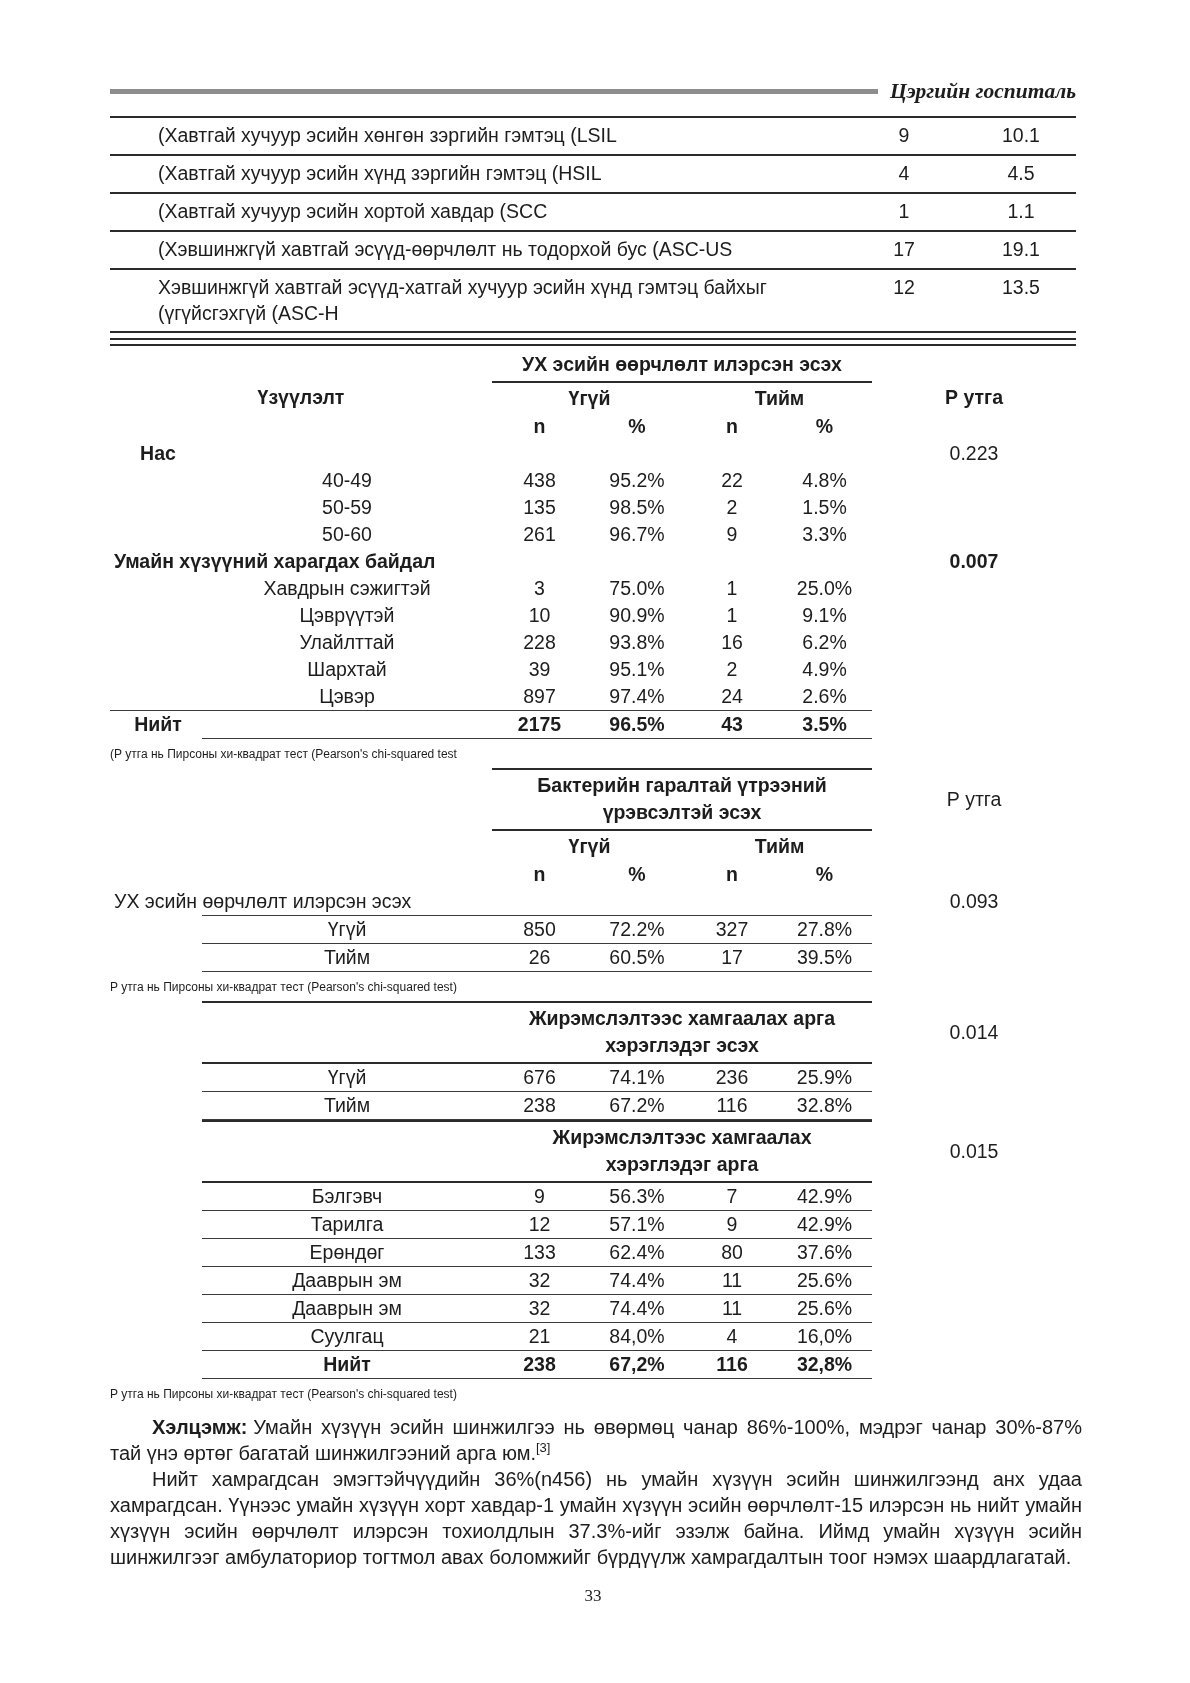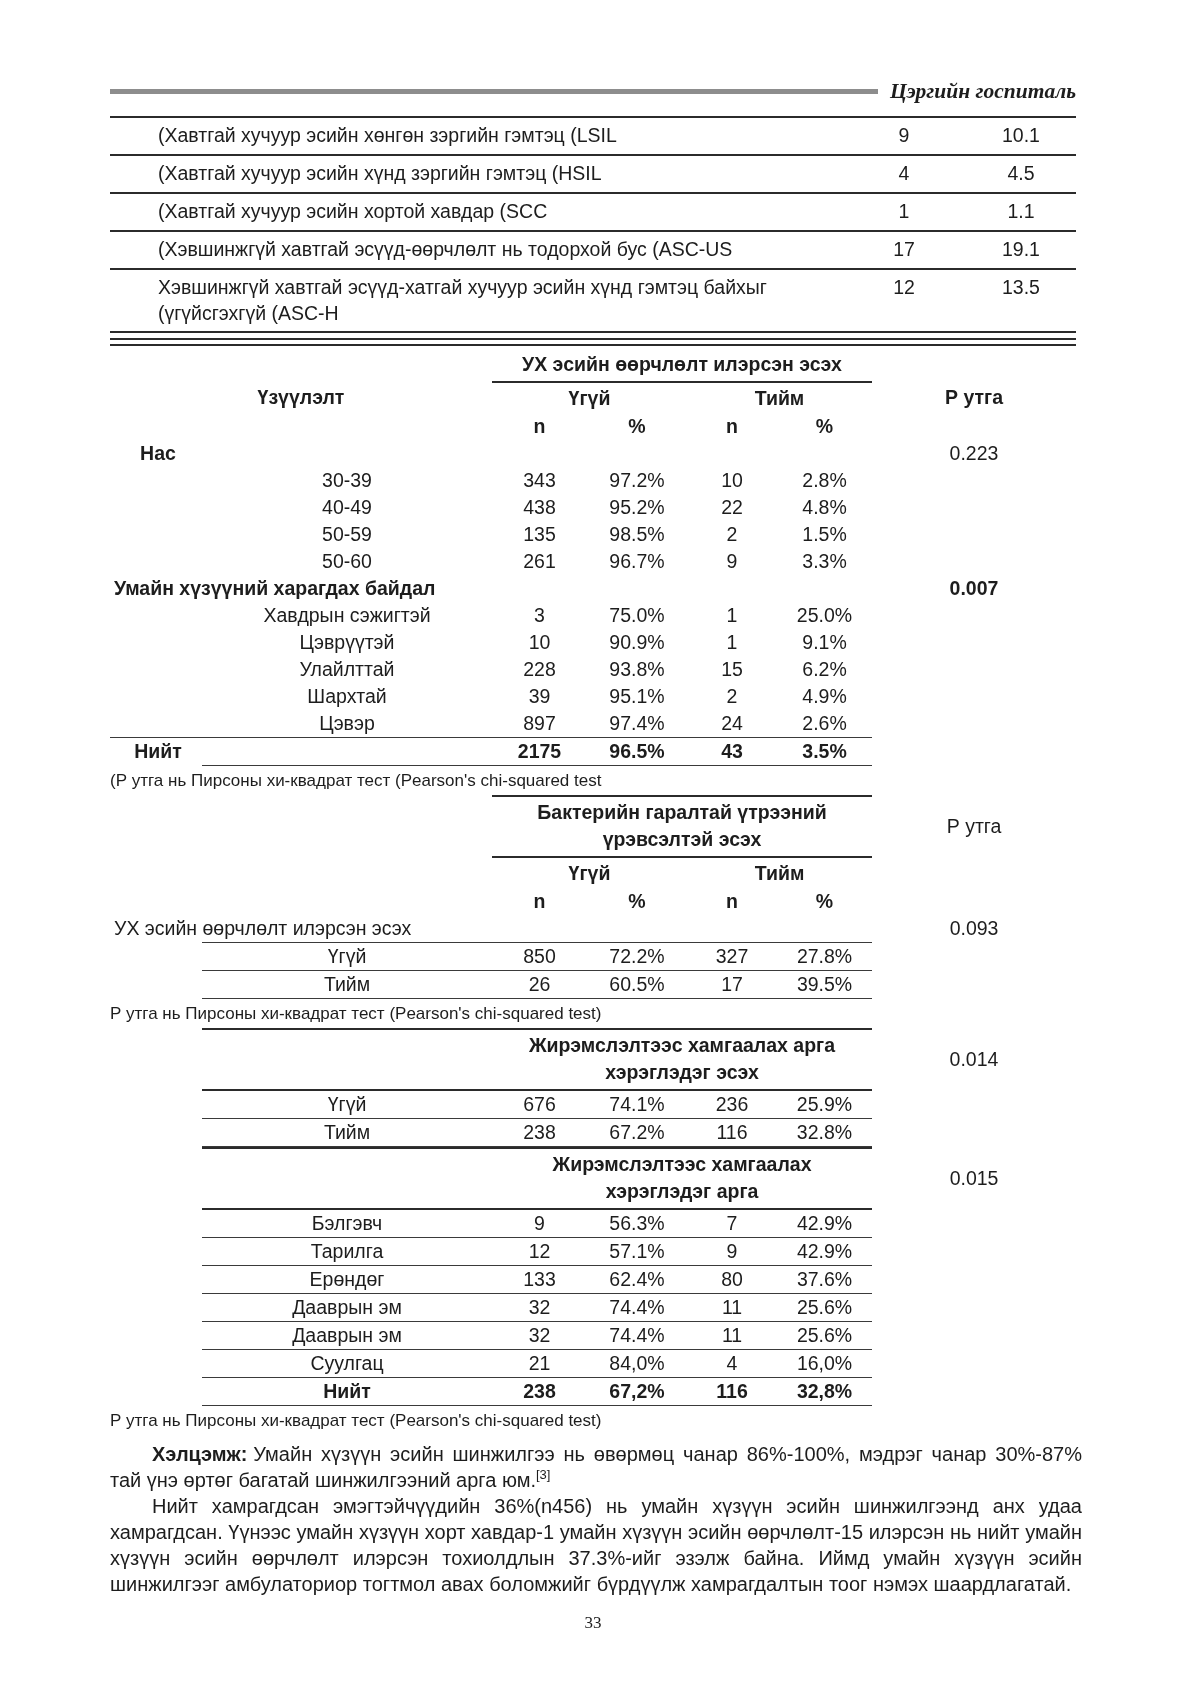--- a/index.html
+++ b/index.html
@@ -40,21 +40,21 @@
   .dbl-rule{width:966px;height:4px;border-top:2px solid #2b2b2b;border-bottom:2px solid #2b2b2b;margin:5px 0 3px 0;}
   
   .span-head{font-weight:bold;text-align:center;padding:2px 0 3px 0;}
   .sh-underline{border-bottom:2px solid #2b2b2b;}
   .sh-topline{border-top:2px solid #2b2b2b;}
   .two-line div{line-height:27px;}
   .pad-head{padding-left:290px;}
   .hdr-row td{height:30px;}
   .subhdr-row td{height:27px;}
   .pv{font-weight:normal;}
-  .footnote{font-size:17px;margin:3px 0 2px 0;line-height:24px;}
+  .footnote{font-size:12px;margin:3px 0 2px 0;line-height:24px;}
   
   .discussion{width:972px;margin-top:8px;}
   .discussion p{
     margin:0;font-size:20px;line-height:26px;text-align:justify;text-indent:42px;
   }
   .discussion .lead{font-weight:bold;margin-right:6px;}
   sup{font-size:13px;line-height:0;}
   .page-num{
     text-align:center;font-family:"Liberation Serif", serif;font-size:17px;margin-top:16px;width:966px;
   }
@@ -145,29 +145,20 @@
           <td class="c1 lbl flush b">Нас</td>
           <td class="c2"></td>
           <td class="c3"></td>
           <td class="c4"></td>
           <td class="c5"></td>
           <td class="c6"></td>
           <td class="c7">0.223</td>
         </tr>
         <tr>
           <td class="c1"></td>
-          <td class="c2 lbl">30-39</td>
-          <td class="c3">343</td>
-          <td class="c4">97.2%</td>
-          <td class="c5">10</td>
-          <td class="c6">2.8%</td>
-          <td class="c7"></td>
-        </tr>
-        <tr>
-          <td class="c1"></td>
           <td class="c2 lbl">40-49</td>
           <td class="c3">438</td>
           <td class="c4">95.2%</td>
           <td class="c5">22</td>
           <td class="c6">4.8%</td>
           <td class="c7"></td>
         </tr>
         <tr>
           <td class="c1"></td>
           <td class="c2 lbl">50-59</td>
@@ -211,21 +202,21 @@
           <td class="c4">90.9%</td>
           <td class="c5">1</td>
           <td class="c6">9.1%</td>
           <td class="c7"></td>
         </tr>
         <tr>
           <td class="c1"></td>
           <td class="c2 lbl">Улайлттай</td>
           <td class="c3">228</td>
           <td class="c4">93.8%</td>
-          <td class="c5">15</td>
+          <td class="c5">16</td>
           <td class="c6">6.2%</td>
           <td class="c7"></td>
         </tr>
         <tr>
           <td class="c1"></td>
           <td class="c2 lbl">Шархтай</td>
           <td class="c3">39</td>
           <td class="c4">95.1%</td>
           <td class="c5">2</td>
           <td class="c6">4.9%</td>

